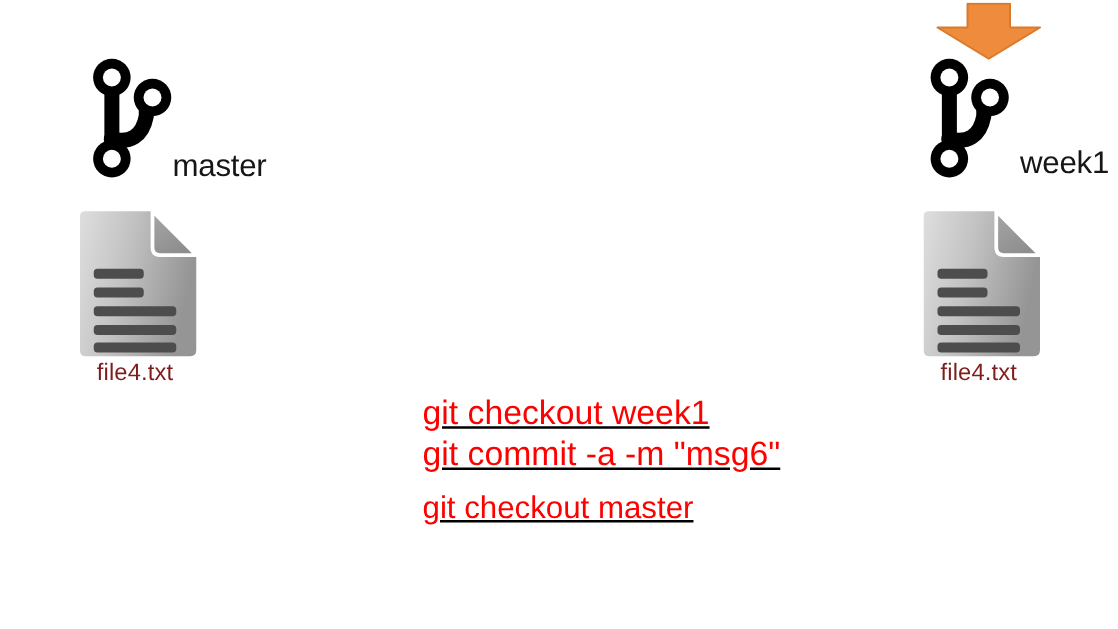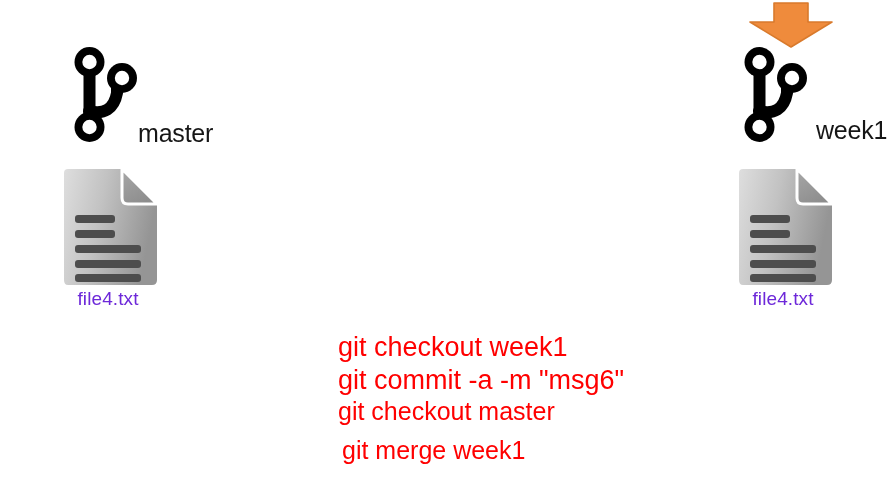--- a/index.html
+++ b/index.html
@@ -52,46 +52,47 @@
     width: 100px;
     height: 118px;
   }
   .file-label {
     position: absolute;
     top: 120px;
     left: 0;
     width: 100px;
     text-align: center;
     font-size: 19px;
-    color: #6d28d9;
+    color: #7f1d1d;
     white-space: nowrap;
     letter-spacing: 0.1px;
   }
 
   
   .arrow-down {
     position: absolute;
     width: 86px;
     height: 46px;
   }
 
   
   .commands {
     position: absolute;
     left: 338px;
-    top: 332px;
+    top: 315px;
+    text-decoration: underline;
   }
   .cmd {
     color: #ff0000;
     white-space: pre;
     font-family: "Liberation Sans", sans-serif;
   }
   .cmd-1 { font-size: 27px; line-height: 31px; }
   .cmd-2 { font-size: 27px; line-height: 31px; margin-top: 2px; }
-  .cmd-3 { font-size: 25px; line-height: 30px; margin-top: 0; }
+  .cmd-3 { font-size: 25px; line-height: 30px; margin-top: 12px; }
   .cmd-4 { font-size: 25px; line-height: 30px; margin-top: 9px; padding-left: 4px; }
 
   
   .watermark {
     position: absolute;
     right: 12px;
     bottom: 7px;
     font-size: 16px;
     color: #c9c9c9;
     white-space: nowrap;
@@ -200,17 +201,16 @@
         <rect x="17" y="106" width="66" height="8" rx="3" fill="#4d4d4d"></rect>
       </svg>
     </div>
     <div class="file-label">file4.txt</div>
   </div>
 
   <div class="commands">
     <div class="cmd cmd-1">git checkout week1</div>
     <div class="cmd cmd-2">git commit -a -m "msg6"</div>
     <div class="cmd cmd-3">git checkout master</div>
-    <div class="cmd cmd-4">git merge week1</div>
   </div>
 
 
 </div>
 
 </body></html>

